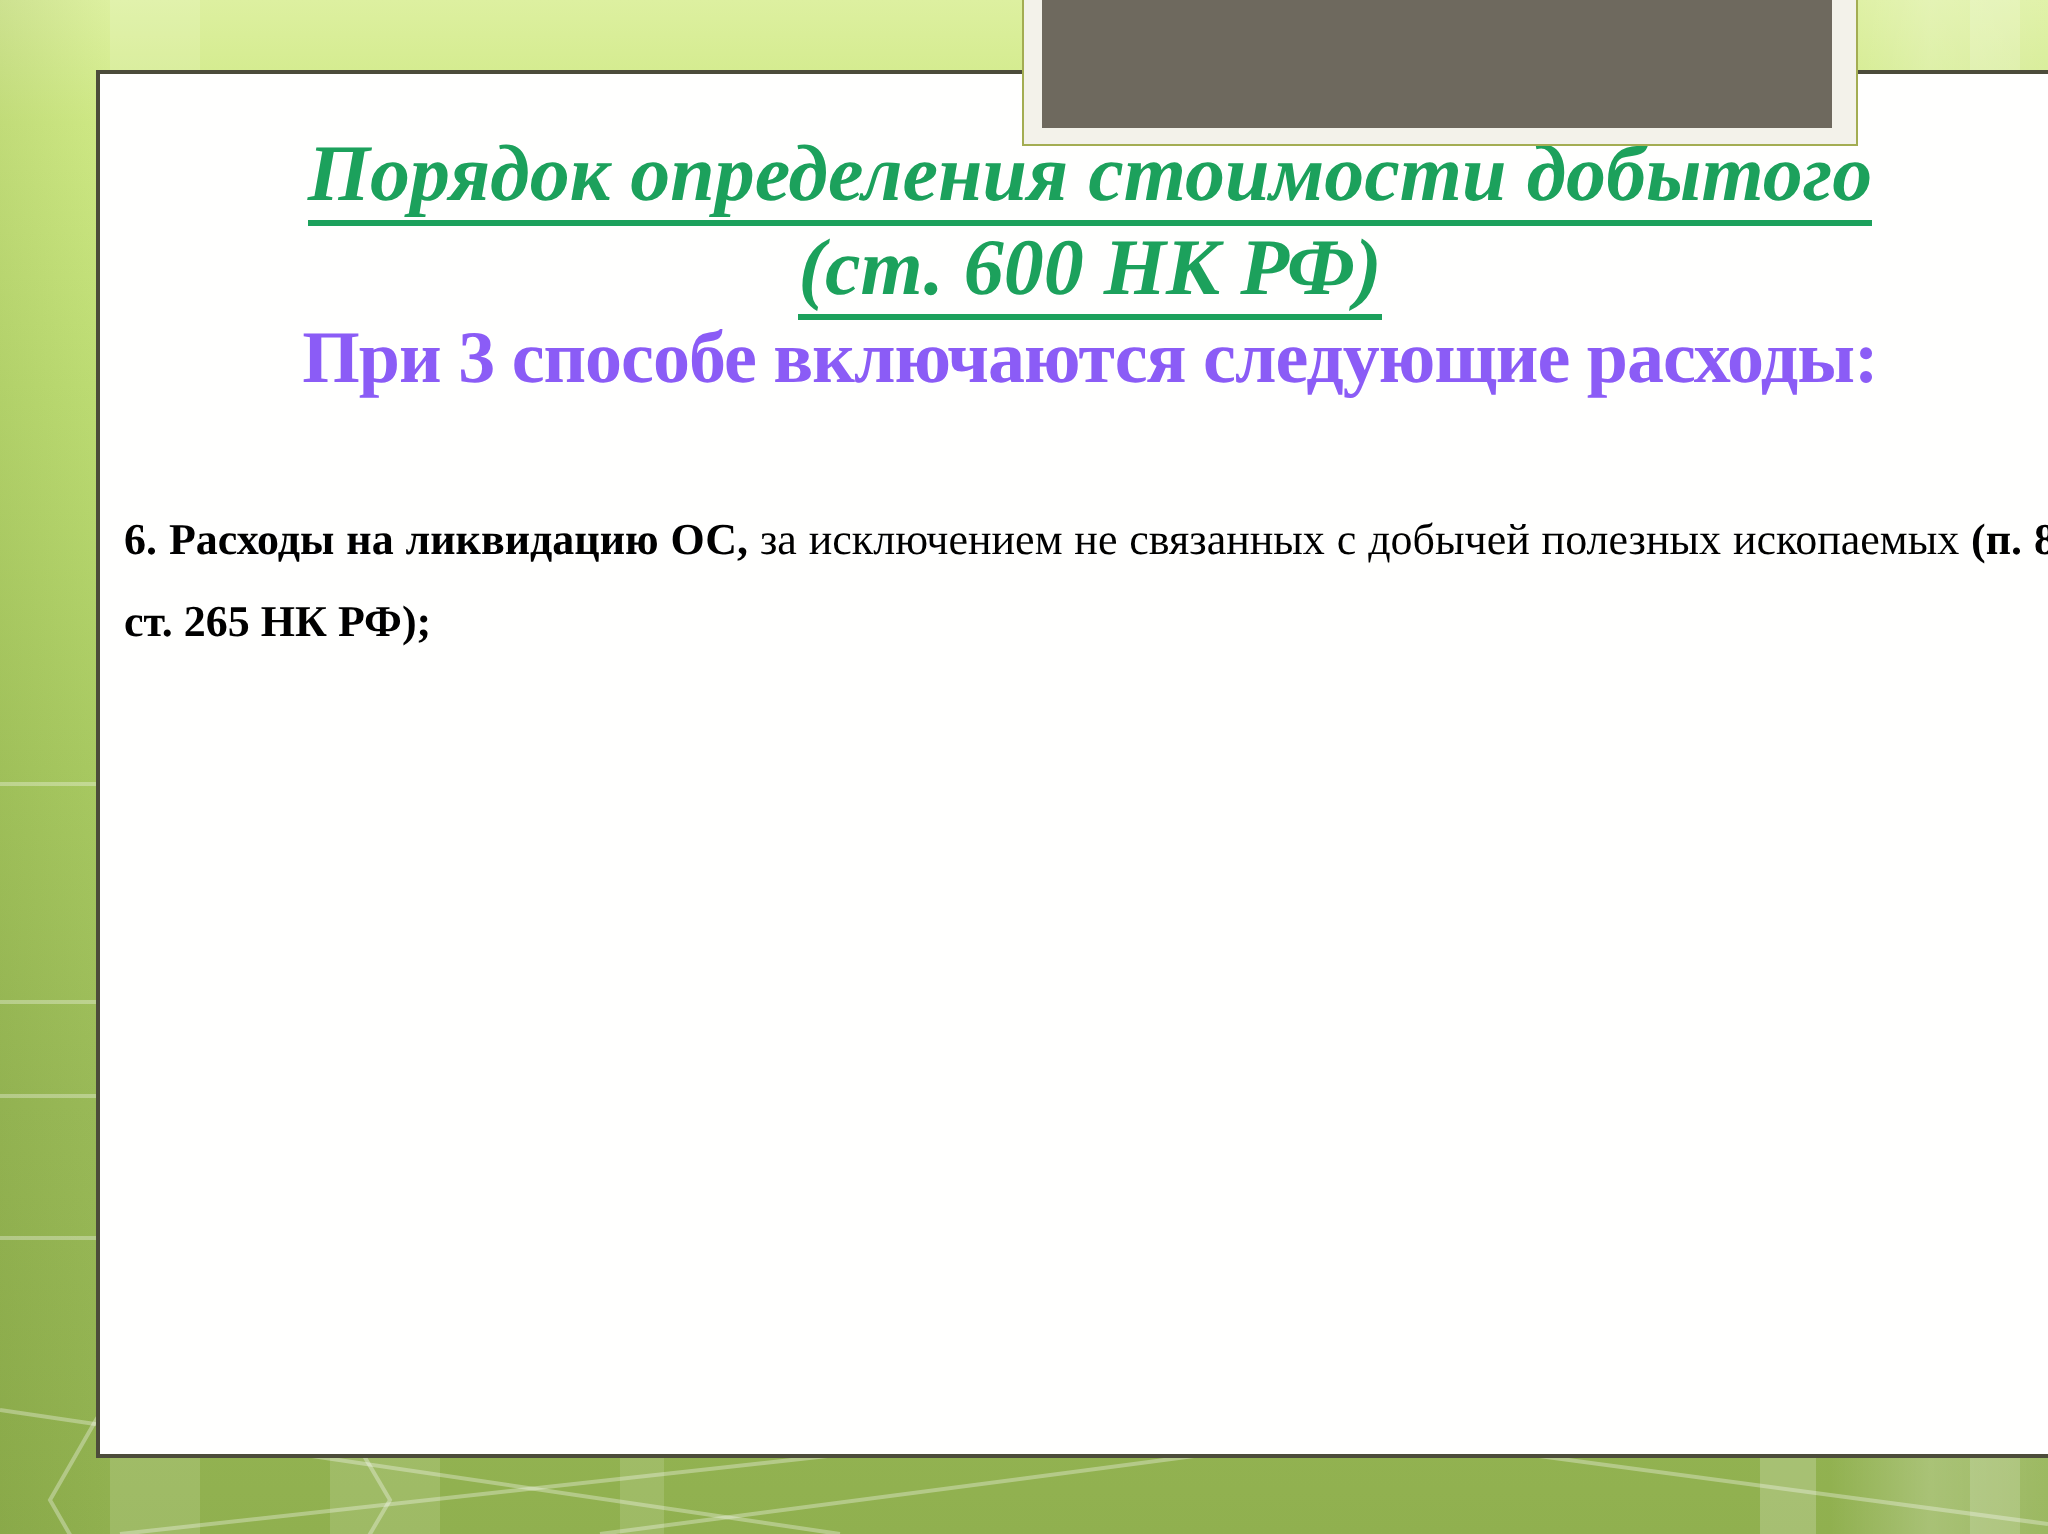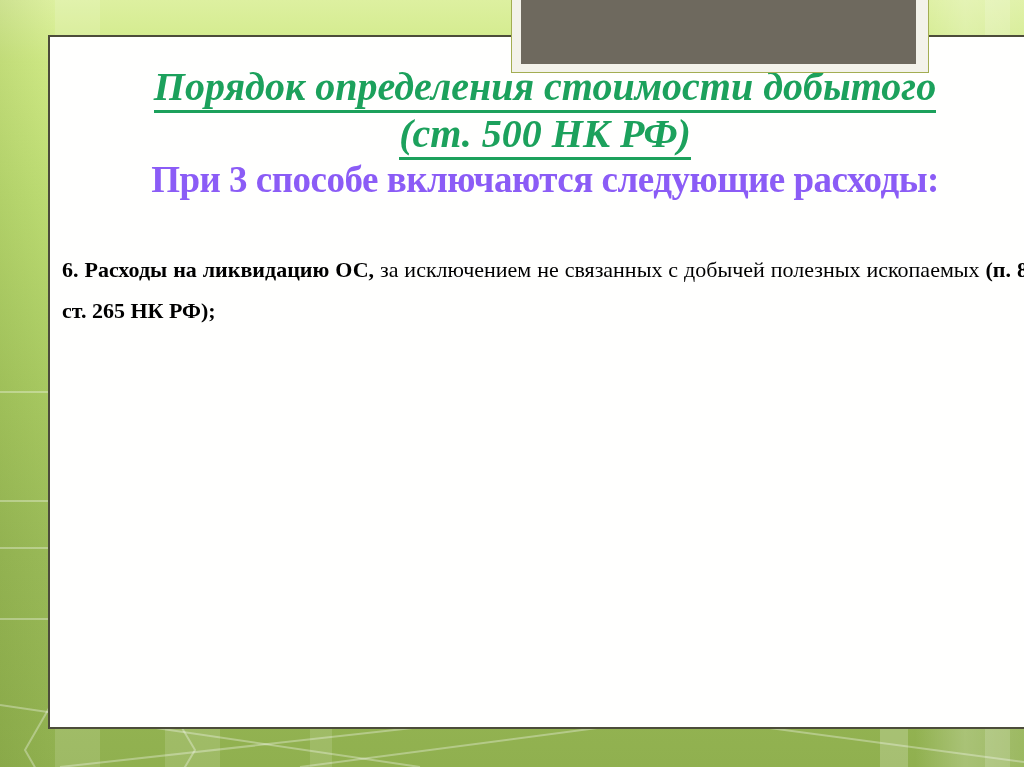--- a/index.html
+++ b/index.html
@@ -79,21 +79,21 @@
       <line x1="935" y1="545" x2="1024" y2="478"></line>
       <line x1="935" y1="478" x2="1024" y2="545"></line>
       <line x1="930" y1="660" x2="1024" y2="580"></line>
     </g>
   </svg>
 
   <div class="panel">
 
     <div class="title-block">
       <div class="title-line"><span>Порядок определения стоимости добытого</span></div>
-      <div class="title-line"><span>(ст. 500 НК РФ)</span></div>
+      <div class="title-line"><span>(ст. 600 НК РФ)</span></div>
     </div>
 
     <div class="subtitle">При 3 способе включаются следующие расходы:</div>
 
     <p class="para para-6"><span class="seg-bold">6. Расходы на ликвидацию ОС, </span><span class="seg-reg">за исключением не связанных с добычей полезных ископаемых </span><span class="seg-bold">(п. 8 ст. 265 НК РФ);</span></p>
 
 
   </div>
 
   <div class="picture">

